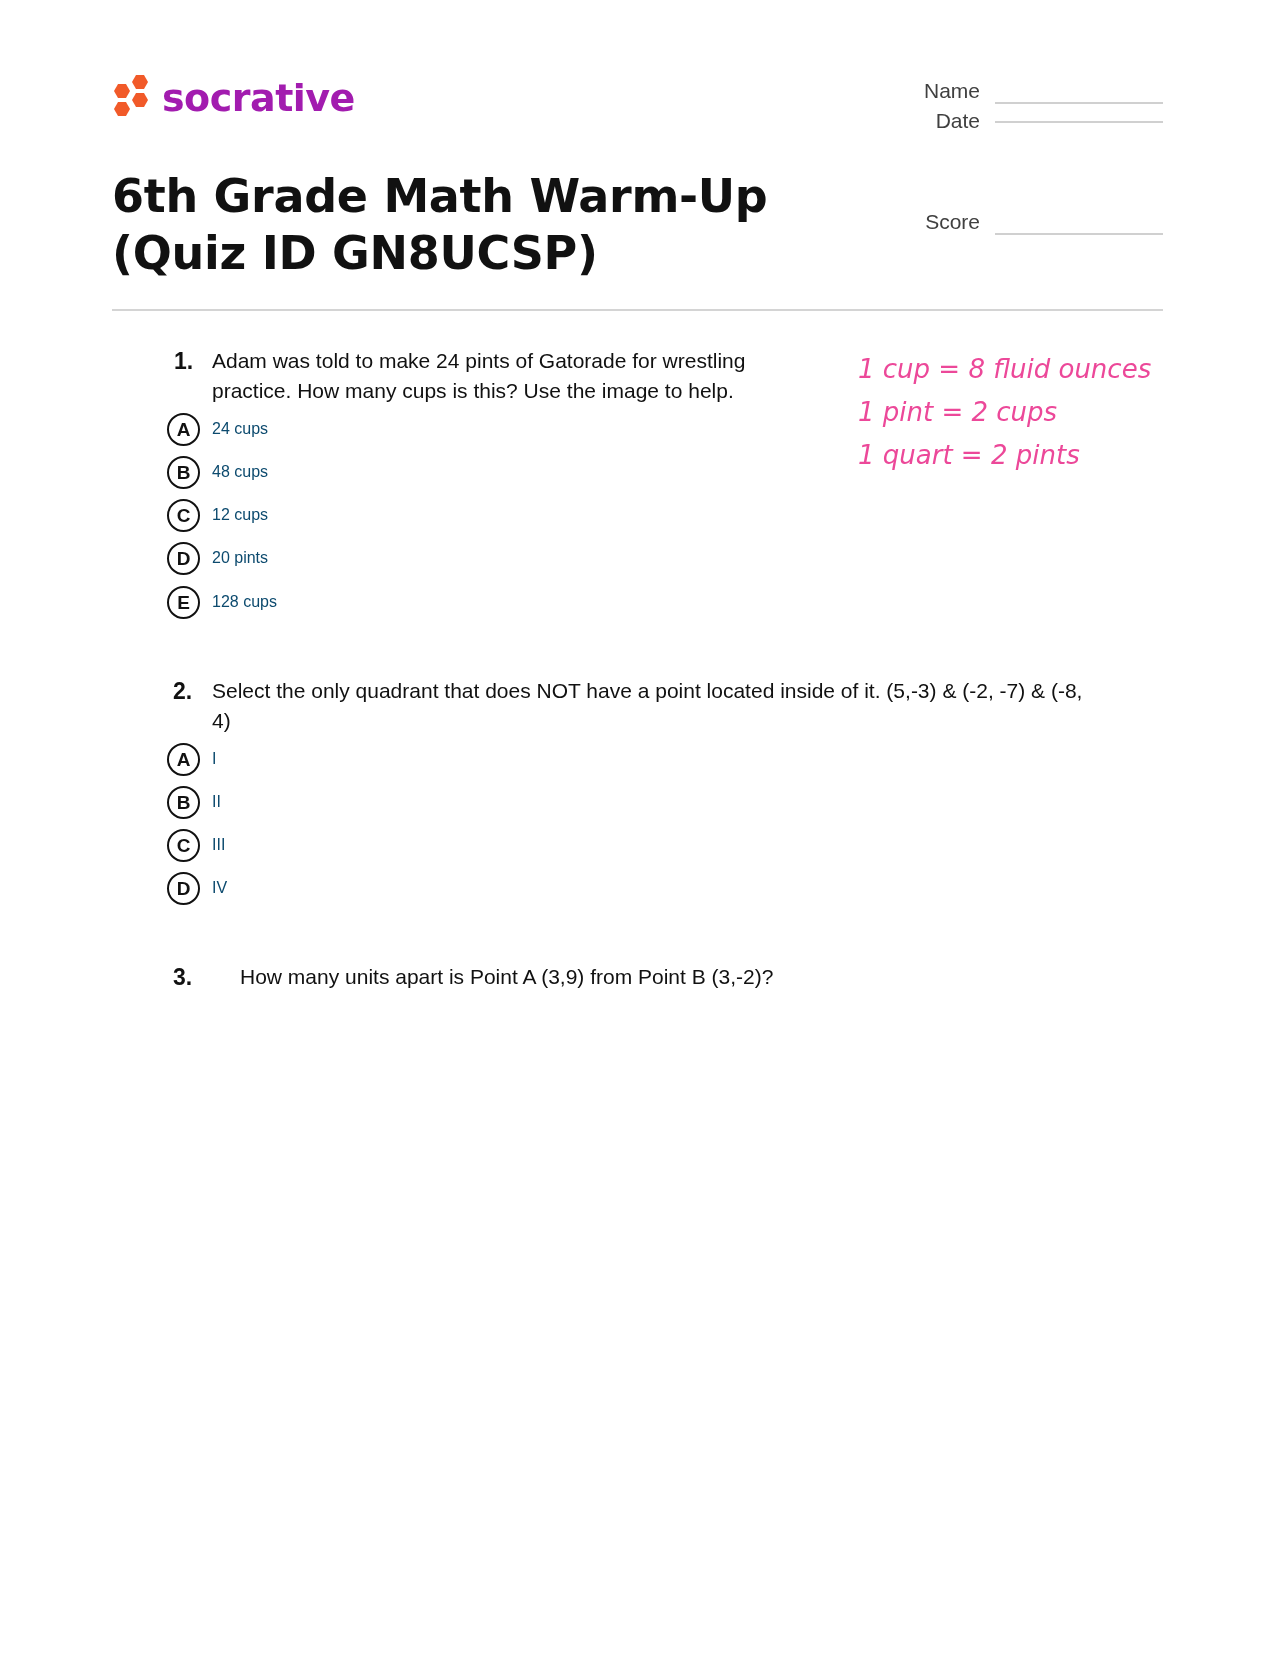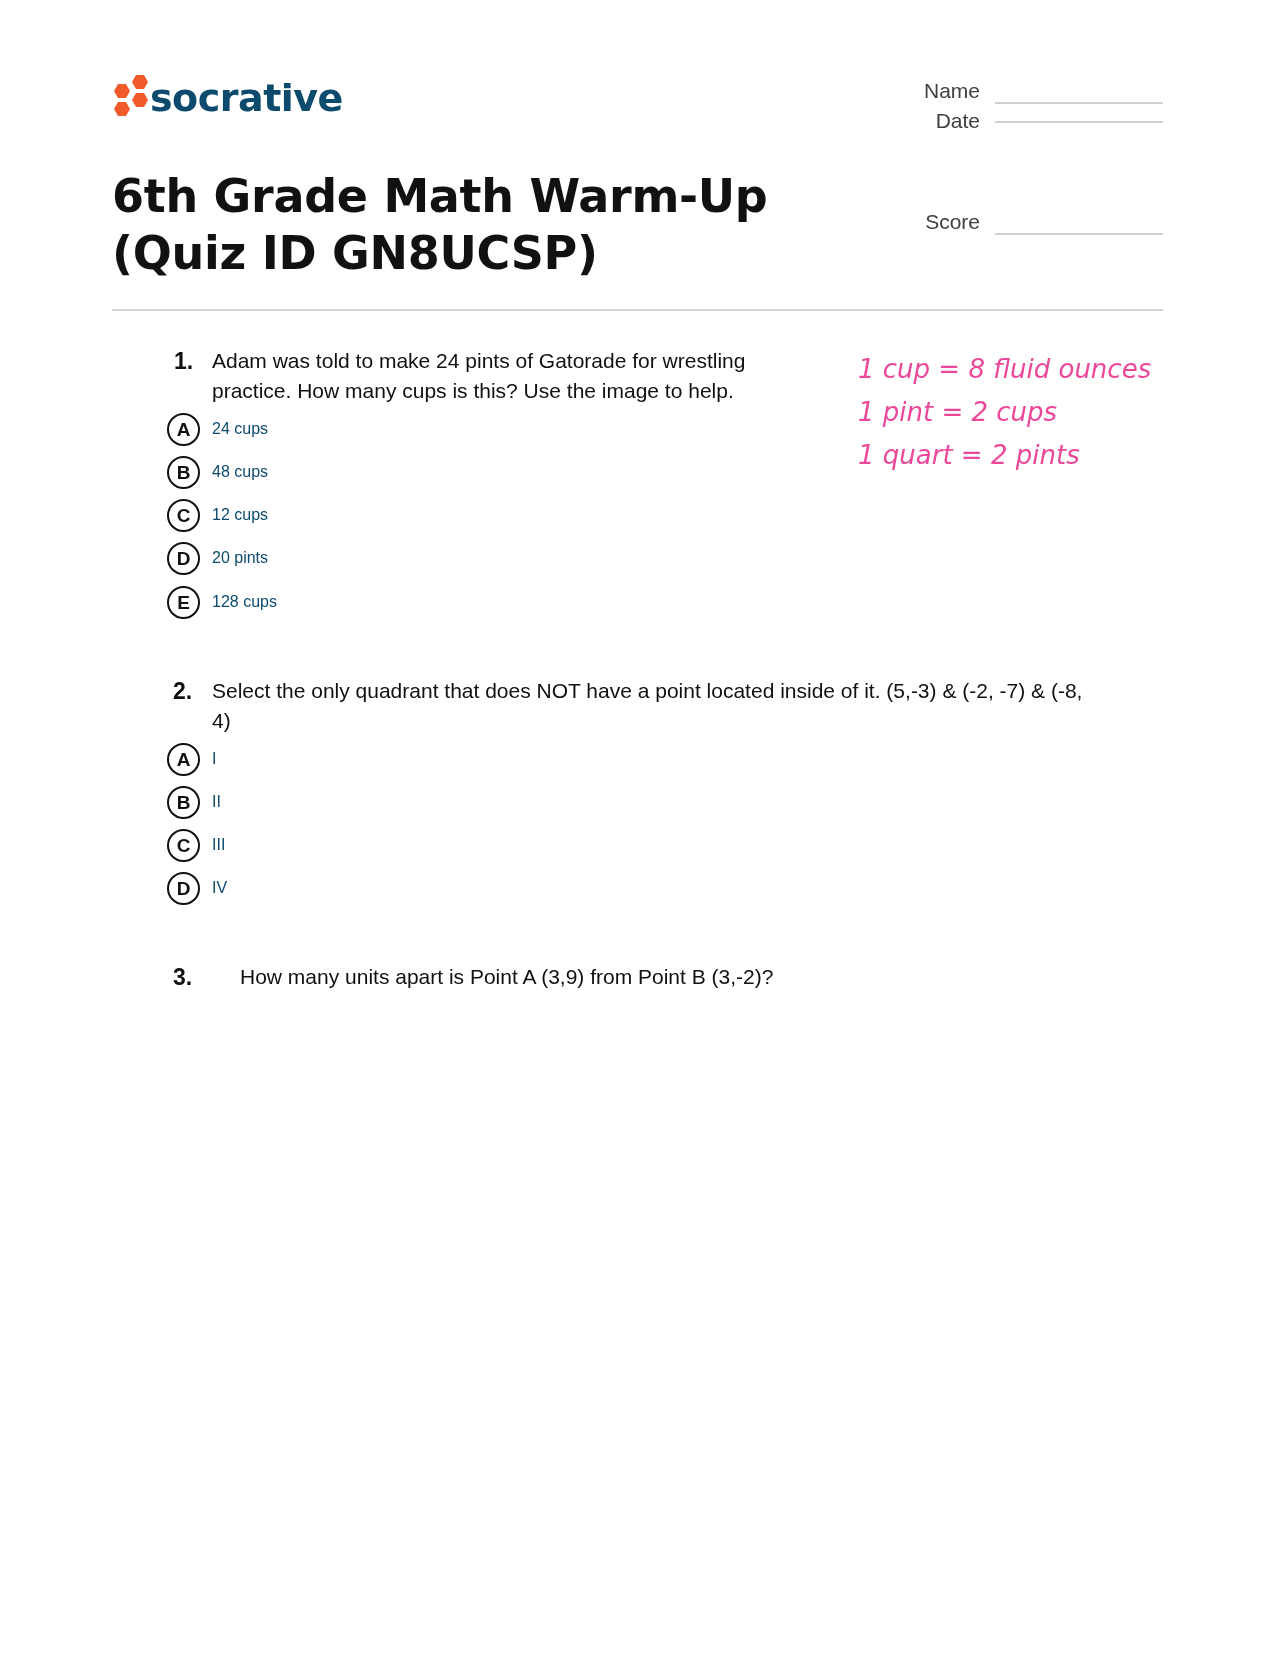--- a/index.html
+++ b/index.html
@@ -1,21 +1,21 @@
 <!DOCTYPE html>
 <html><head>
   <meta charset="utf-8">
   <style>
     * { box-sizing: border-box; margin: 0; padding: 0; }
     html, body { width: 1275px; height: 1653px; background: #ffffff; }
     body { position: relative; font-family: "Liberation Sans", "DejaVu Sans", sans-serif; color: #111111; overflow: hidden; }
 
     .logo { position: absolute; left: 112px; top: 72px; height: 52px; display: flex; align-items: center; }
     .logo svg { display: block; }
-    .logo-text { font-family: "DejaVu Sans", sans-serif; font-size: 38px; font-weight: bold; letter-spacing: -0.5px; color: #0c4a6e; line-height: 1; }
+    .logo-text { font-family: "DejaVu Sans", sans-serif; font-size: 38px; font-weight: bold; letter-spacing: -0.5px; color: #a21caf; margin-left: 12px; line-height: 1; }
 
     .field { position: absolute; display: flex; align-items: flex-end; }
     .field-label { font-size: 21px; color: #404040; width: 90px; text-align: right; line-height: 1; }
     .field-line { width: 168px; height: 2px; background: #d0d0d0; margin-left: 15px; margin-bottom: -3px; }
 
     .title { position: absolute; left: 112px; top: 168px; width: 780px; font-family: "DejaVu Sans", sans-serif; font-weight: bold; font-size: 46px; line-height: 57px; letter-spacing: -0.3px; color: #111; }
 
     .divider { position: absolute; left: 112px; top: 309px; width: 1051px; height: 2px; background: #d4d4d4; }
 
     .q { position: absolute; left: 160px; }

